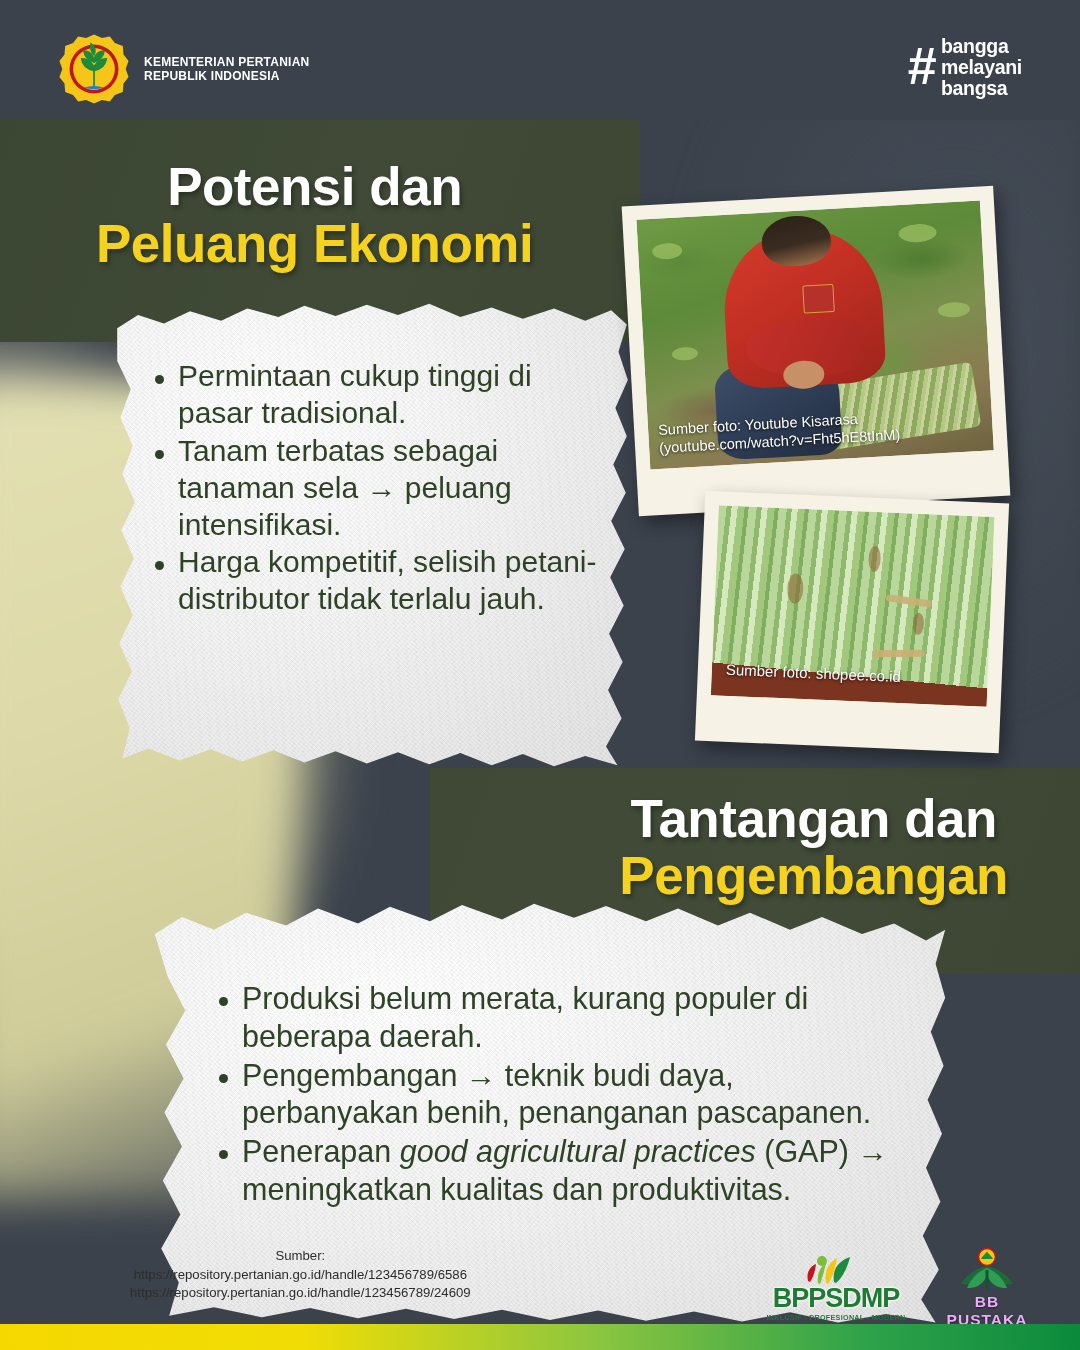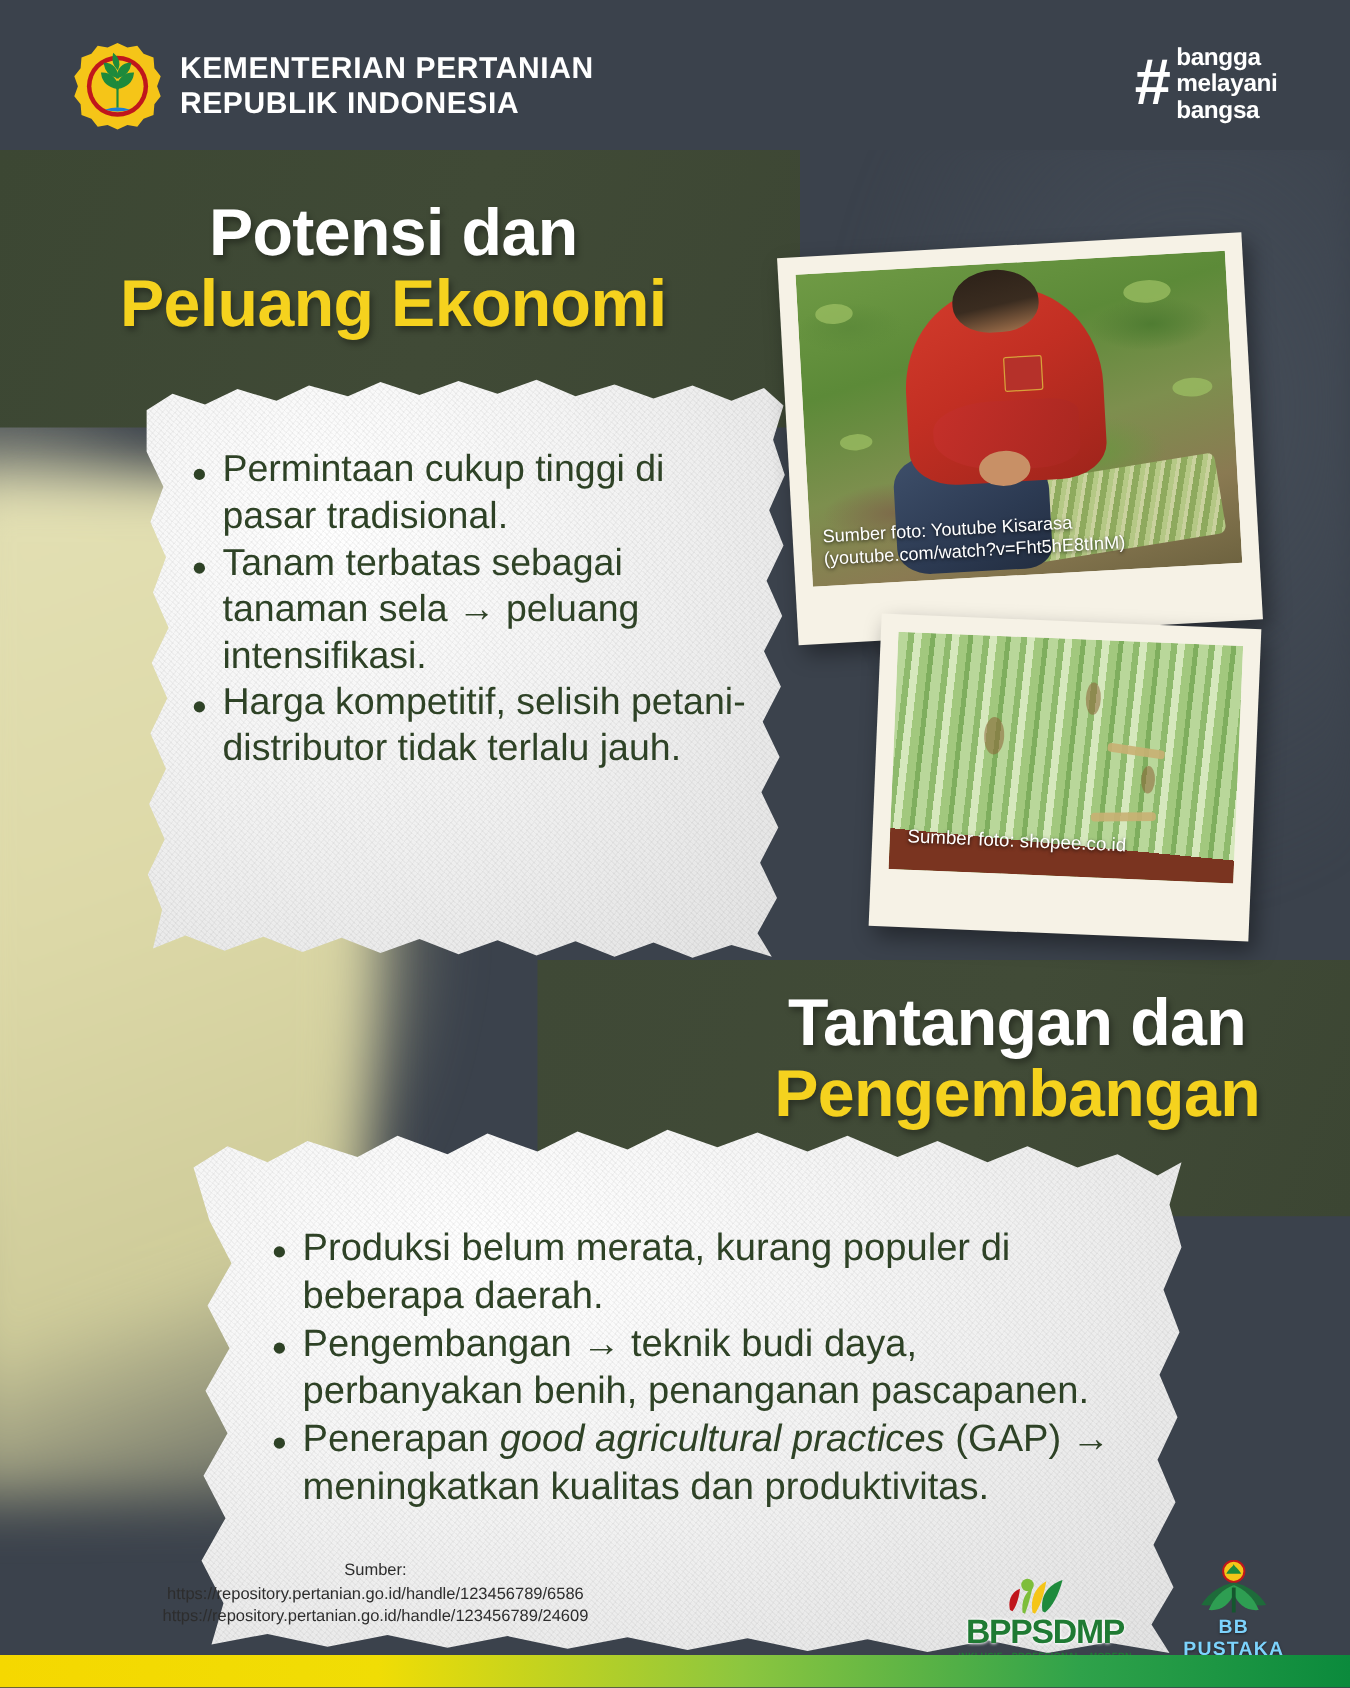--- a/index.html
+++ b/index.html
@@ -41,21 +41,21 @@
   .bg-soft-right{
     position:absolute;right:0;top:110px;width:420px;height:620px;
     background:radial-gradient(ellipse at 70% 35%, #454d58 0%, rgba(60,66,76,0) 70%);
     filter:blur(10px);
   }
 
   
   .header{position:absolute;left:0;top:0;width:1080px;height:120px;background:#3b424c;z-index:30;}
   .kementan{position:absolute;left:58px;top:33px;display:flex;align-items:center;gap:14px;}
   .kementan-seal{width:72px;height:72px;position:relative;}
-  .kementan-text{color:#fff;font-weight:bold;font-size:24px;line-height:1.18;letter-spacing:.02em;}
+  .kementan-text{color:#fff;font-weight:bold;font-size:12px;line-height:1.18;letter-spacing:.02em;}
   .berakhlak{position:absolute;right:260px;top:38px;text-align:left;}
   .berakhlak-main{color:#fff;font-weight:bold;font-size:30px;letter-spacing:-.5px;line-height:1;position:relative;display:inline-block;}
   .berakhlak-tick{position:absolute;right:-16px;top:-16px;font-size:26px;font-weight:bold;transform:rotate(8deg);}
   .berakhlak-sub{color:#e9eaec;font-size:9.5px;line-height:1.3;margin-top:3px;letter-spacing:.01em;}
   .bangga{position:absolute;right:58px;top:36px;display:flex;align-items:center;gap:9px;}
   .bangga-hash{color:#fff;font-size:52px;font-weight:bold;font-style:italic;line-height:.8;letter-spacing:-4px;}
   .bangga-words{color:#fff;font-size:19.5px;font-weight:bold;line-height:1.07;letter-spacing:-.3px;}
 
   
   .heading1{position:absolute;left:96px;top:158px;z-index:12;}
@@ -186,29 +186,29 @@
         #8fba6d 8px,#8fba6d 13px,
         #d6e8bd 13px,#d6e8bd 19px,
         #a2c87e 19px,#a2c87e 26px,
         #7fae5e 26px,#7fae5e 30px);
   }
   .art-tie{position:absolute;height:7px;background:#c9b073;border-radius:3px;opacity:.9;}
   .art-blotch{position:absolute;background:#8c6236;border-radius:50%;opacity:.55;}
 
   
   .sumber{position:absolute;left:130px;top:1247px;z-index:20;color:#2d2d2d;font-size:13.2px;line-height:1.42;text-align:center;}
-  .footer-logos{position:absolute;right:40px;top:1248px;z-index:20;display:flex;align-items:flex-end;gap:28px;}
+  .footer-logos{position:absolute;right:40px;top:1248px;z-index:20;display:flex;align-items:center;gap:28px;}
   .bppsdmp{position:relative;width:140px;text-align:center;}
   .bppsdmp-mark{position:relative;height:30px;}
   .bppsdmp-name{font-size:27px;font-weight:bold;color:#1f7a33;letter-spacing:-1px;line-height:1;
                 text-shadow:0 0 3px #fff,0 0 3px #fff;}
   .bppsdmp-tag{font-size:7.2px;font-weight:bold;color:#1f7a33;letter-spacing:.3px;margin-top:1px;}
   .bbpustaka{position:relative;width:106px;text-align:center;}
   .bbp-book{position:relative;height:44px;}
-  .bbp-name{font-size:15.5px;font-weight:bold;color:#7dd3fc;letter-spacing:1px;margin-top:1px;
+  .bbp-name{font-size:15.5px;font-weight:bold;color:#f0abfc;letter-spacing:1px;margin-top:1px;
             text-shadow:0 1px 2px rgba(0,0,0,.5);}
   .bottom-strip{position:absolute;left:0;bottom:0;width:1080px;height:26px;z-index:25;
     background:linear-gradient(90deg,#F5D800 0%,#F0DD05 28%,#8CC63F 55%,#2FA24A 80%,#0B8A3C 100%);}
 </style>
 </head>
 <body>
 
 <div class="bg-root">
   <div class="bg-blur-dark-top"></div>
   <div class="bg-blur-left"></div>

